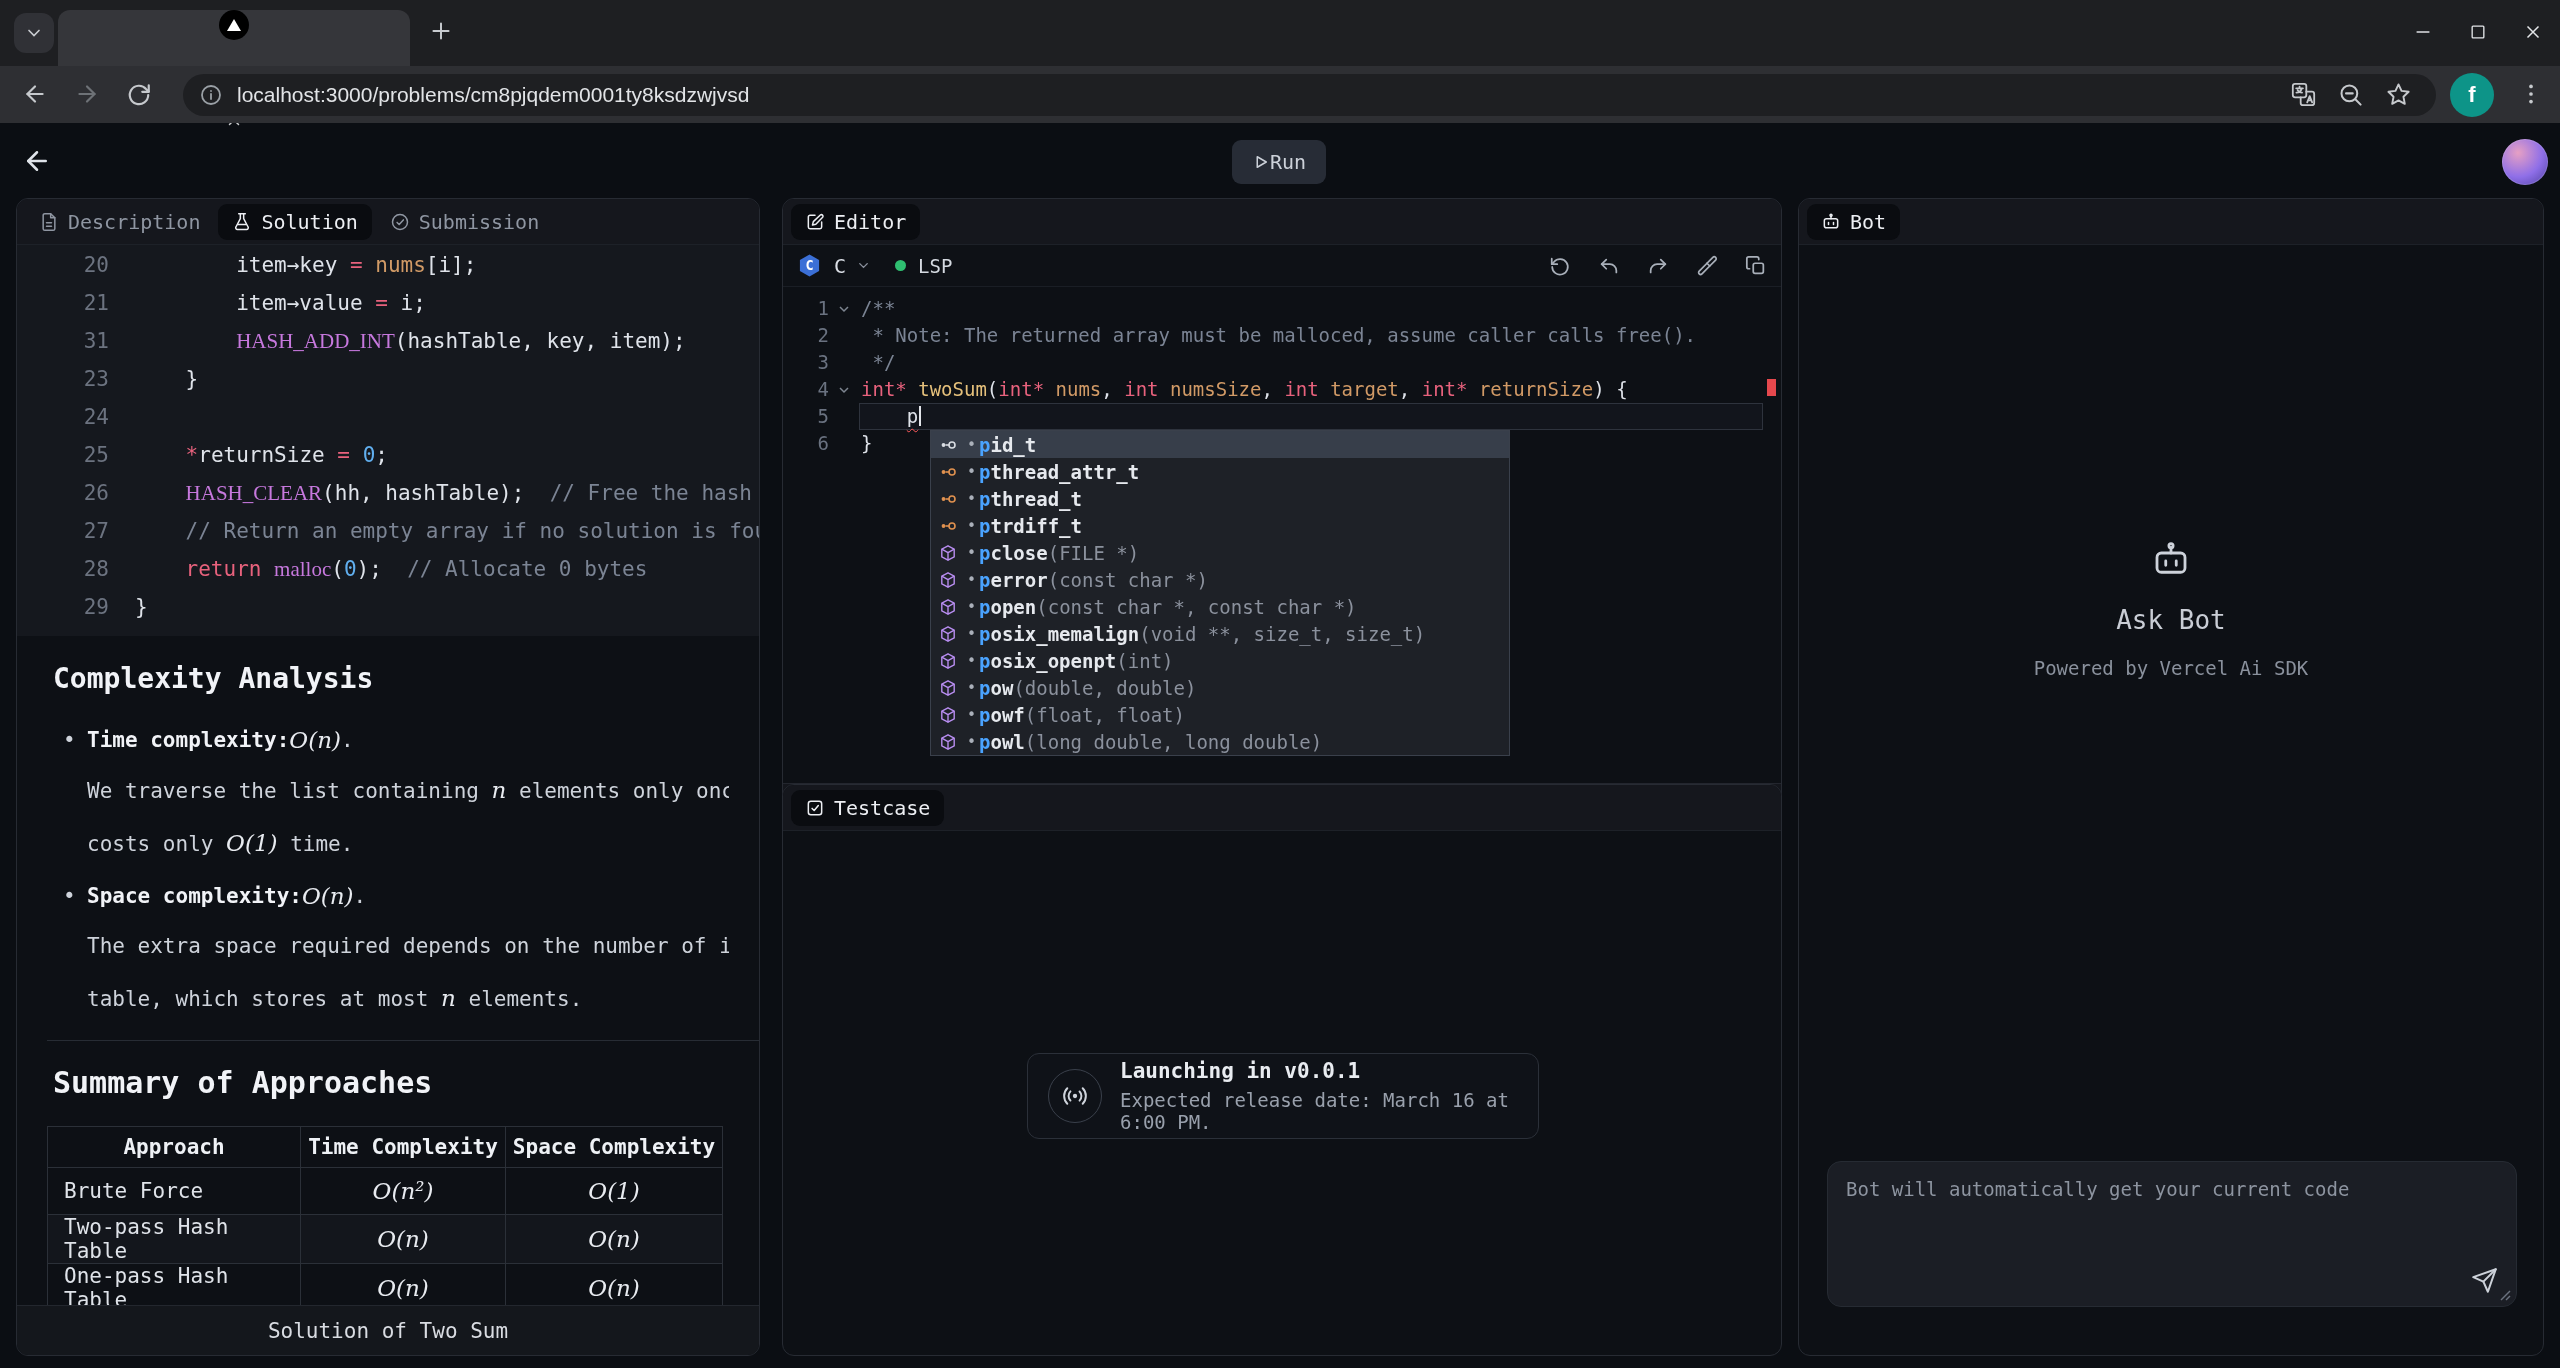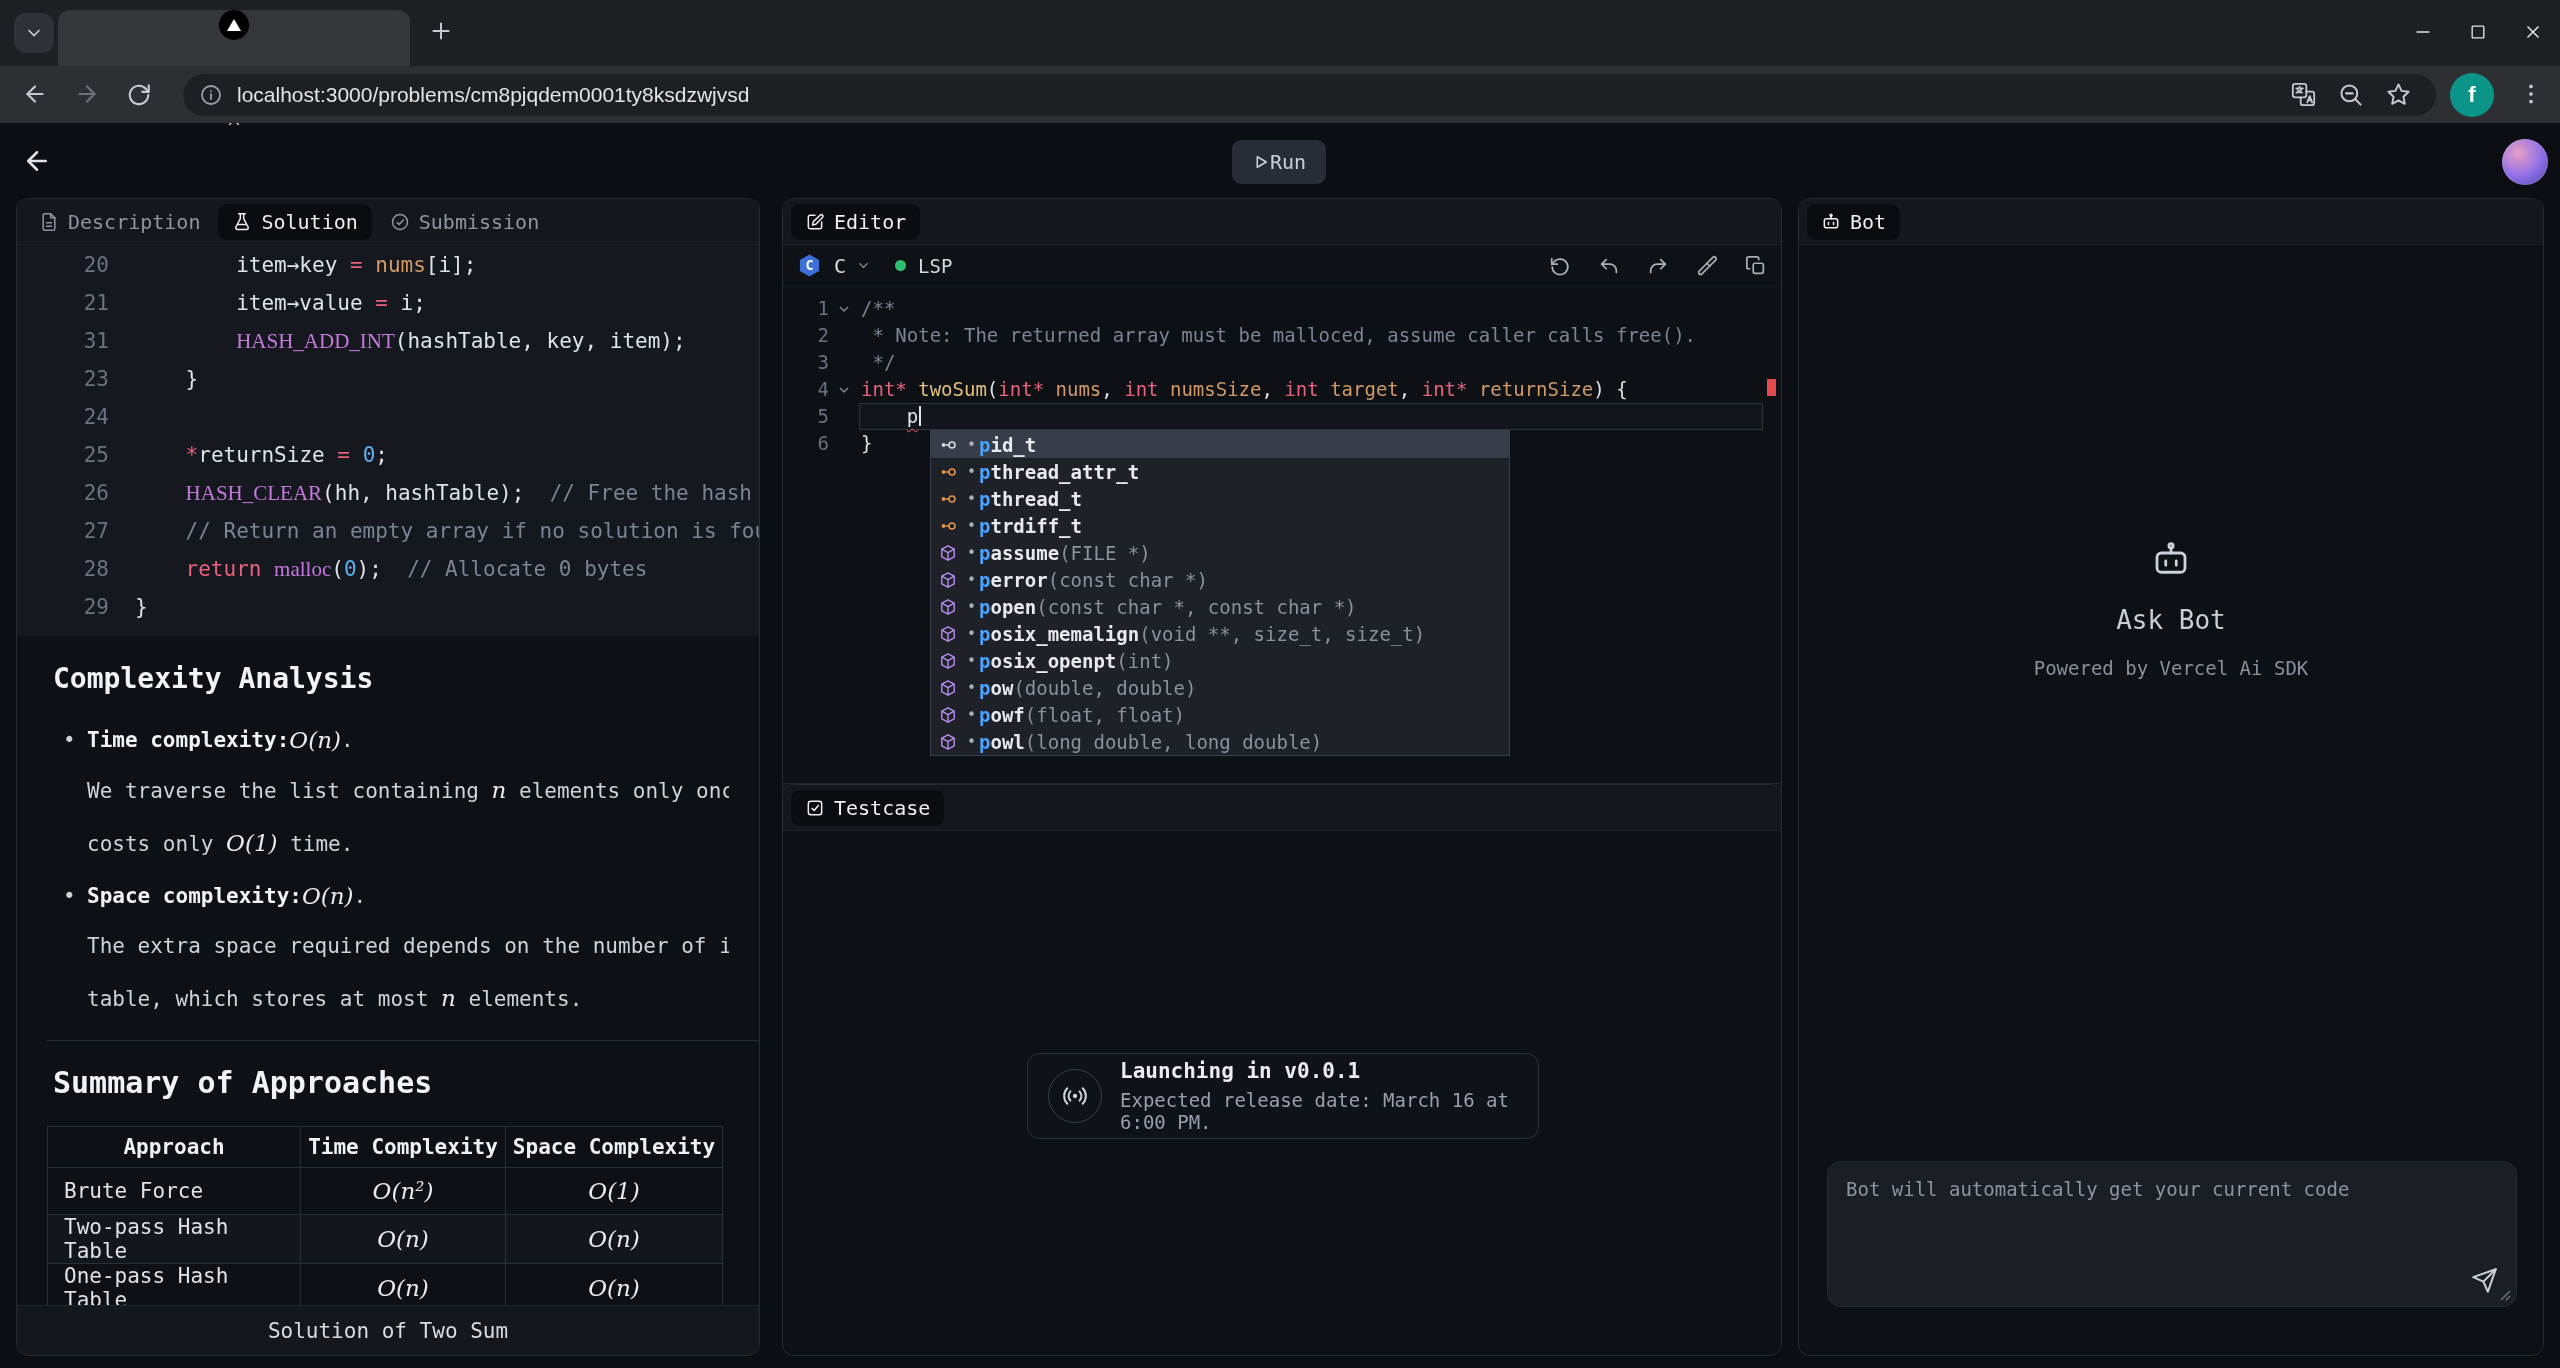--- a/index.html
+++ b/index.html
@@ -434,21 +434,21 @@
           <circle cx="13" cy="9" r="3" fill="none" stroke="currentColor" stroke-width="1.6"></circle>
         </svg></span><span class="acdot">•</span><span class="ac-pfx">p</span><span class="ac-lbl">thread_t</span></div>
     <div class="ac-row"><span class="ac-ic tint-orange"><svg width="18" height="18" viewBox="0 0 18 18">
           <circle cx="4.5" cy="9" r="1.9" fill="currentColor"></circle>
           <line x1="6.4" y1="9" x2="10" y2="9" stroke="currentColor" stroke-width="1.6"></line>
           <circle cx="13" cy="9" r="3" fill="none" stroke="currentColor" stroke-width="1.6"></circle>
         </svg></span><span class="acdot">•</span><span class="ac-pfx">p</span><span class="ac-lbl">trdiff_t</span></div>
     <div class="ac-row"><span class="ac-ic tint-purple"><svg width="18" height="18" viewBox="0 0 18 18">
           <path d="M9 1.8l6.2 3.3v7.8L9 16.2 2.8 12.9V5.1z" fill="none" stroke="currentColor" stroke-width="1.4" stroke-linejoin="round"></path>
           <path d="M2.8 5.1L9 8.6l6.2-3.5M9 8.6V16.2" fill="none" stroke="currentColor" stroke-width="1.4" stroke-linejoin="round"></path>
-        </svg></span><span class="acdot">•</span><span class="ac-pfx">p</span><span class="ac-lbl">assume</span><span class="ac-det">(FILE *)</span></div>
+        </svg></span><span class="acdot">•</span><span class="ac-pfx">p</span><span class="ac-lbl">close</span><span class="ac-det">(FILE *)</span></div>
     <div class="ac-row"><span class="ac-ic tint-purple"><svg width="18" height="18" viewBox="0 0 18 18">
           <path d="M9 1.8l6.2 3.3v7.8L9 16.2 2.8 12.9V5.1z" fill="none" stroke="currentColor" stroke-width="1.4" stroke-linejoin="round"></path>
           <path d="M2.8 5.1L9 8.6l6.2-3.5M9 8.6V16.2" fill="none" stroke="currentColor" stroke-width="1.4" stroke-linejoin="round"></path>
         </svg></span><span class="acdot">•</span><span class="ac-pfx">p</span><span class="ac-lbl">error</span><span class="ac-det">(const char *)</span></div>
     <div class="ac-row"><span class="ac-ic tint-purple"><svg width="18" height="18" viewBox="0 0 18 18">
           <path d="M9 1.8l6.2 3.3v7.8L9 16.2 2.8 12.9V5.1z" fill="none" stroke="currentColor" stroke-width="1.4" stroke-linejoin="round"></path>
           <path d="M2.8 5.1L9 8.6l6.2-3.5M9 8.6V16.2" fill="none" stroke="currentColor" stroke-width="1.4" stroke-linejoin="round"></path>
         </svg></span><span class="acdot">•</span><span class="ac-pfx">p</span><span class="ac-lbl">open</span><span class="ac-det">(const char *, const char *)</span></div>
     <div class="ac-row"><span class="ac-ic tint-purple"><svg width="18" height="18" viewBox="0 0 18 18">
           <path d="M9 1.8l6.2 3.3v7.8L9 16.2 2.8 12.9V5.1z" fill="none" stroke="currentColor" stroke-width="1.4" stroke-linejoin="round"></path>

